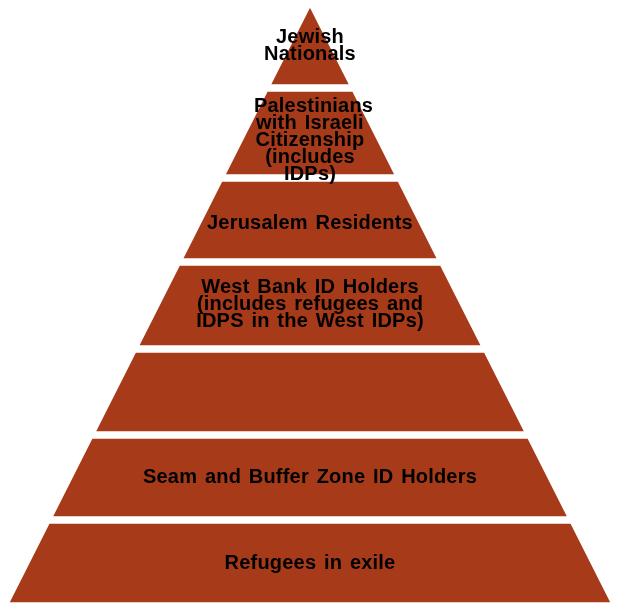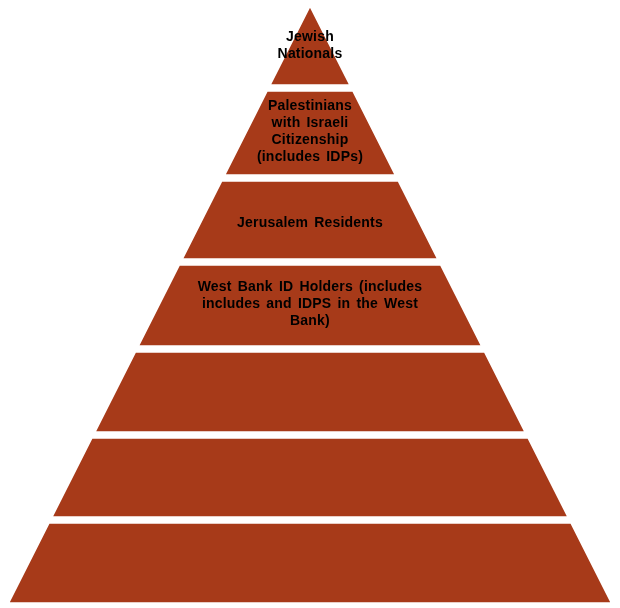--- a/index.html
+++ b/index.html
@@ -34,21 +34,21 @@
     stroke:var(--tier-outline);
     stroke-width:3.5;
     stroke-linejoin:round;
   }
   .tier-label{
     position:absolute;
     left:50%;
     transform:translateX(-50%);
     text-align:center;
     font-weight:bold;
-    font-size:14px;
+    font-size:20px;
     line-height:17px;
     letter-spacing:0.2px;
     word-spacing:2px;
     color:var(--label-text);
     white-space:normal;
   }
   .t1{top:28px;width:100px;}
   .t2{top:97px;width:112px;}
   .t3{top:214px;width:300px;}
   .t4{top:278px;width:255px;}
@@ -66,14 +66,16 @@
     <polygon points="221.1,180 398.9,180 439.3,260 180.7,260"></polygon>
     <polygon points="178.7,264 441.3,264 483.2,347 136.8,347"></polygon>
     <polygon points="134.8,351 485.2,351 526.6,433 93.4,433"></polygon>
     <polygon points="91.3,437 528.7,437 569.6,518 50.4,518"></polygon>
     <polygon points="48.4,522 571.6,522 613,604 7,604"></polygon>
   </svg>
 
   <div class="tier-label t1">Jewish Nationals</div>
   <div class="tier-label t2">Palestinians with Israeli Citizenship (includes IDPs)</div>
   <div class="tier-label t3">Jerusalem Residents</div>
-  <div class="tier-label t4">West Bank ID Holders (includes includes and IDPS in the West Bank)</div>
+  <div class="tier-label t4">West Bank ID Holders (includes refugees and IDPS in the West IDPs)</div>
+  <div class="tier-label t6">Seam and Buffer Zone ID Holders</div>
+  <div class="tier-label t7">Refugees in exile</div>
 </div>
 
 </body></html>

